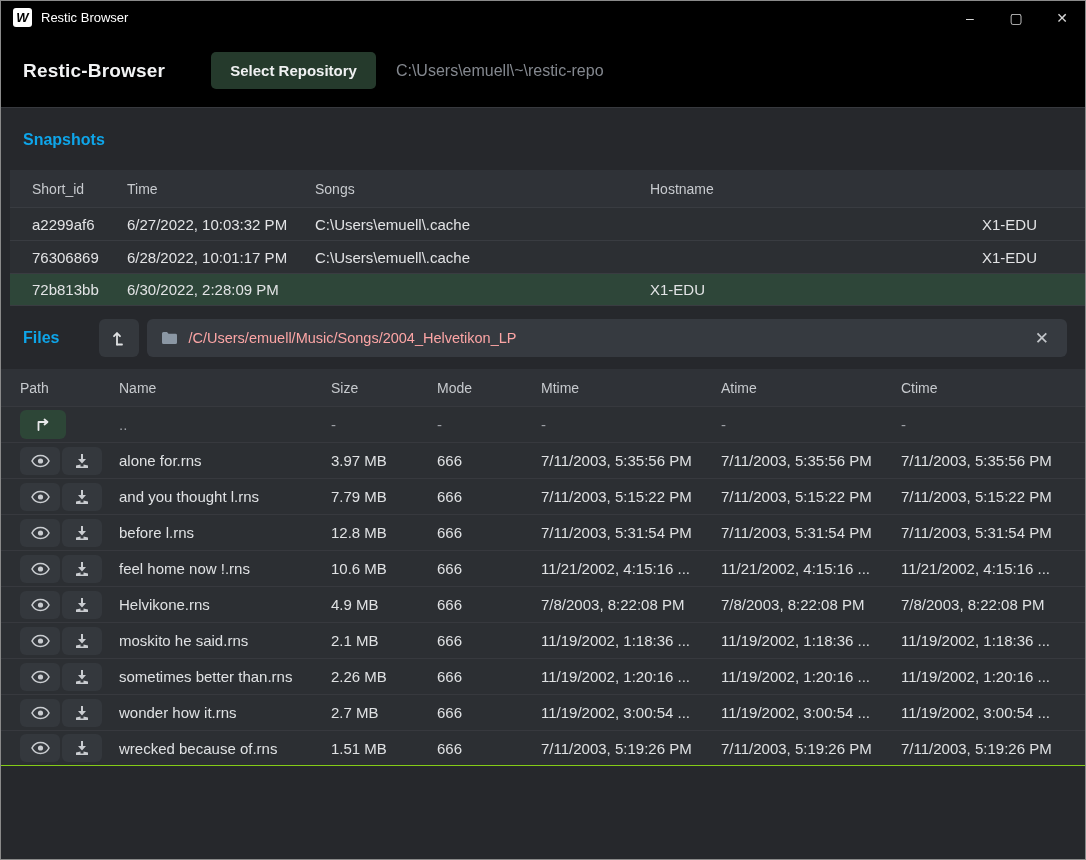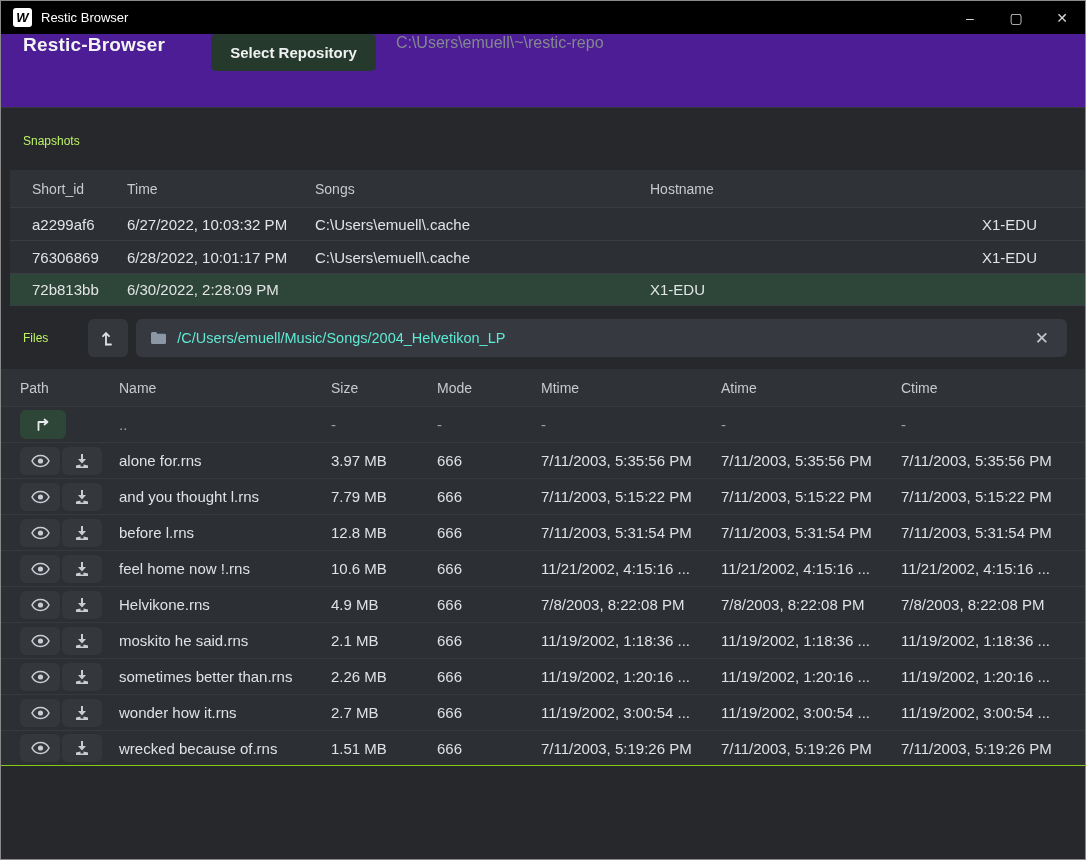--- a/index.html
+++ b/index.html
@@ -12,48 +12,48 @@
   .titlebar { height:33px; background:#000; display:flex; align-items:center; flex:0 0 auto; }
   .app-icon { width:19px; height:19px; background:#fff; border-radius:3px; margin:0 9px 0 12px;
               display:flex; align-items:center; justify-content:center;
               color:#000; font-weight:bold; font-size:13px; font-style:italic; }
   .titlebar-title { color:#fff; font-size:13px; }
   .titlebar-spacer { flex:1; }
   .win-btn { width:46px; height:33px; display:flex; align-items:center; justify-content:center;
              color:#d6d6d6; font-size:14px; cursor:default; }
 
   
-  .header { height:74px; background:#4c1d95; border-bottom:1px solid #37393e;
-            display:flex; align-items:flex-start; flex:0 0 auto; }
+  .header { height:74px; background:#000000; border-bottom:1px solid #37393e;
+            display:flex; align-items:center; flex:0 0 auto; }
   .app-title { color:#f2f3f4; font-weight:bold; font-size:19px; margin-left:22px; letter-spacing:.2px; }
   .select-repo-btn { margin-left:46px; background:#253a2c; color:#f0f1f2; font-weight:bold;
                      font-size:15px; border:none; border-radius:5px; padding:10px 19px; }
   .repo-path { margin-left:20px; color:#84888f; font-size:16px; }
 
   
-  .section-title { color:#bef264; font-weight:normal; font-size:12px; }
+  .section-title { color:#0ea5e9; font-weight:bold; font-size:16px; }
   .snapshots-heading { padding:23px 0 21px 22px; }
 
   
   .snap-header, .snap-row { display:grid; grid-template-columns:95px 188px 335px 332px 1fr;
                             padding-left:22px; align-items:center;margin-left:9px; }
   .snap-header { height:37px; background:#2f3237; color:#c7cace; font-size:14px; }
   .snap-row { height:33px; background:#2c2f33; color:#e2e3e5; font-size:15px;
               border-top:1px solid #393c41; }
   .snap-row.selected { background:#2e4639; }
   .snap-row:last-child { border-bottom:1px solid #393c41; }
 
   
   .files-bar { display:flex; align-items:center; margin:13px 18px 12px 22px; height:38px; }
   .files-title { margin-right:40px; }
   .up-btn { width:40px; height:38px; background:#34383d; border:none; border-radius:6px;
             display:flex; align-items:center; justify-content:center; margin-right:8px; }
   .path-box { flex:1; height:38px; background:#363a40; border-radius:6px; display:flex;
               align-items:center; padding:0 14px; }
-  .path-text { color:#5eead4; font-size:14.5px; margin-left:10px; flex:1; }
+  .path-text { color:#fca5a5; font-size:14.5px; margin-left:10px; flex:1; }
   .clear-x { color:#c3c6ca; font-size:17px; padding:0 4px; }
 
   
   .file-header, .file-row { display:grid; grid-template-columns:99px 212px 106px 104px 180px 180px 1fr;
                             padding-left:19px; align-items:center; }
   .file-header { height:37px; background:#2f3237; color:#c7cace; font-size:14px; }
   .file-row { height:36px; background:#2c2f33; color:#dfe1e3; font-size:15px;
               border-top:1px solid #37393e; }
   .file-row:last-child { border-bottom:1px solid #84cc16; }
   .file-row .muted { color:#9ea1a7; }

